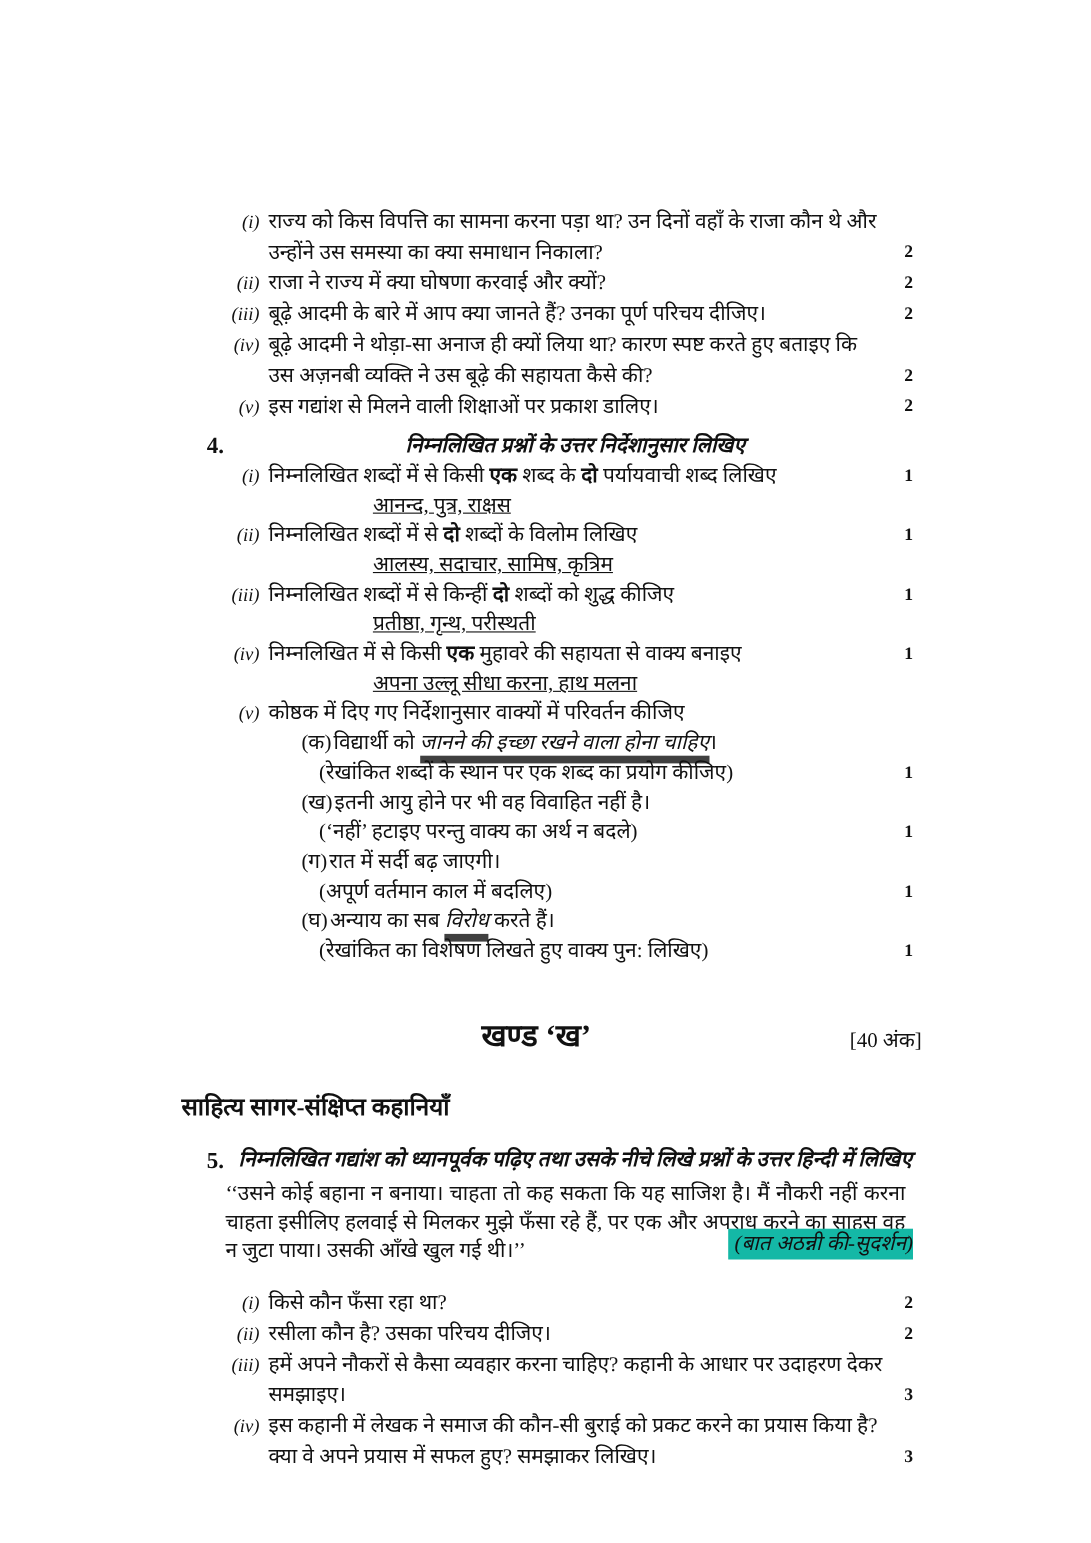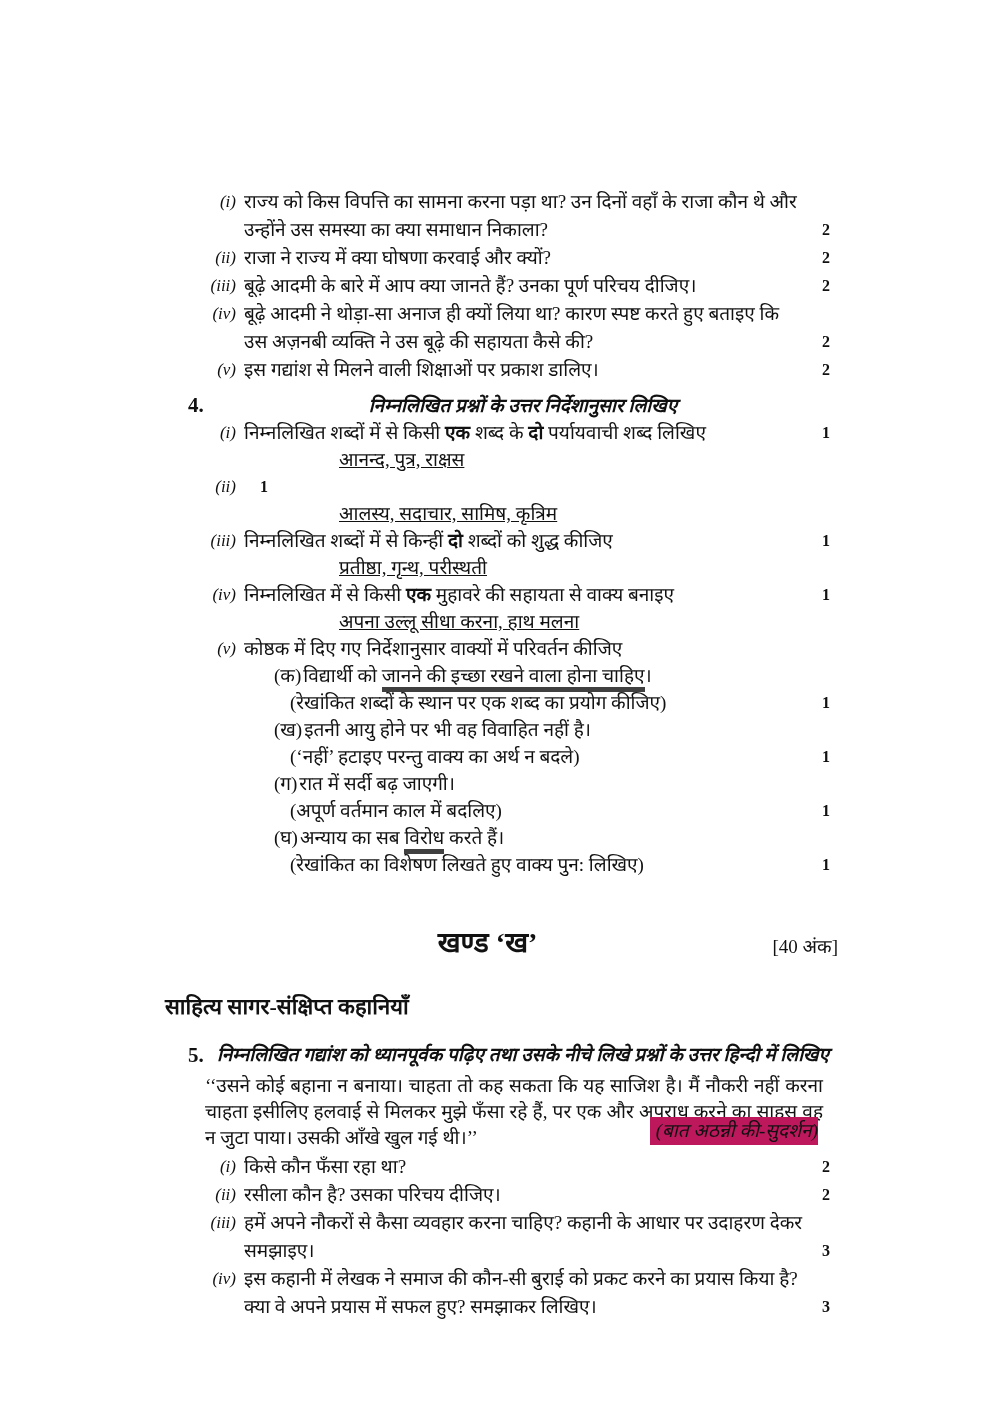--- a/index.html
+++ b/index.html
@@ -20,29 +20,29 @@
     font-weight:bold;font-size:16px;
   }
   .qhead{margin-bottom:0;}
   .bignum{flex:none;width:28px;margin-left:-2px;font-weight:bold;font-size:21px;align-self:flex-start;}
   .qhead-text{flex:1;font-weight:bold;font-style:italic;text-align:center;}
   .q4{margin-top:8px;line-height:27px;}
   .words{padding-left:149px;text-decoration:underline;}
   .sub{padding-left:84px;}
   .sublabel{flex:none;margin-right:2px;}
   .subinstr{padding-left:100px;}
-  .ul{border-bottom:5px solid #404040;padding-bottom:1px;}
+  .ul{border-bottom:7px solid #404040;padding-bottom:1px;font-style:italic;}
   .khand{position:relative;text-align:center;padding-right:45px;margin-top:48px;}
   .khand-title{font-size:28px;font-weight:bold;line-height:34px;}
   .khand-marks{position:absolute;right:-53px;top:7px;font-size:19px;padding-right:45px;}
   .subtitle{font-size:22px;font-weight:bold;line-height:36px;margin:29px 0 0 -25px;white-space:nowrap;}
   .q5{margin-top:16px;}
   .passage-wrap{position:relative;}
-  .passage{margin:4px 0 2px 15px;width:618px;line-height:26px;text-align:justify;}
-  .attribution{position:absolute;right:12px;bottom:6px;font-style:italic;background:#be185d;padding-left:6px;}
+  .passage{margin:4px 0 20px 15px;width:618px;line-height:26px;text-align:justify;}
+  .attribution{position:absolute;right:0;bottom:6px;font-style:italic;background:#14b8a6;padding-left:6px;}
 </style>
 </head>
 <body>
 
 <div class="page">
   <div class="content">
 
     <section>
       <div class="row">
         <span class="num">(i)</span>
@@ -79,20 +79,21 @@
 
       <div class="row">
         <span class="num">(i)</span>
         <span class="qtext"><span>निम्नलिखित शब्दों में से किसी </span><span style="font-weight: bold;">एक</span><span> शब्द के </span><span style="font-weight: bold;">दो</span><span> पर्यायवाची शब्द लिखिए</span></span>
         <span class="mark">1</span>
       </div>
       <div class="words">आनन्द, पुत्र, राक्षस</div>
 
       <div class="row">
         <span class="num">(ii)</span>
+        <span class="qtext"><span>निम्नलिखित शब्दों में से </span><span style="font-weight: bold;">दो</span><span> शब्दों के विलोम लिखिए</span></span>
         <span class="mark">1</span>
       </div>
       <div class="words">आलस्य, सदाचार, सामिष, कृत्रिम</div>
 
       <div class="row">
         <span class="num">(iii)</span>
         <span class="qtext"><span>निम्नलिखित शब्दों में से किन्हीं </span><span style="font-weight: bold;">दो</span><span> शब्दों को शुद्ध कीजिए</span></span>
         <span class="mark">1</span>
       </div>
       <div class="words">प्रतीष्ठा, गृन्थ, परीस्थती</div>

